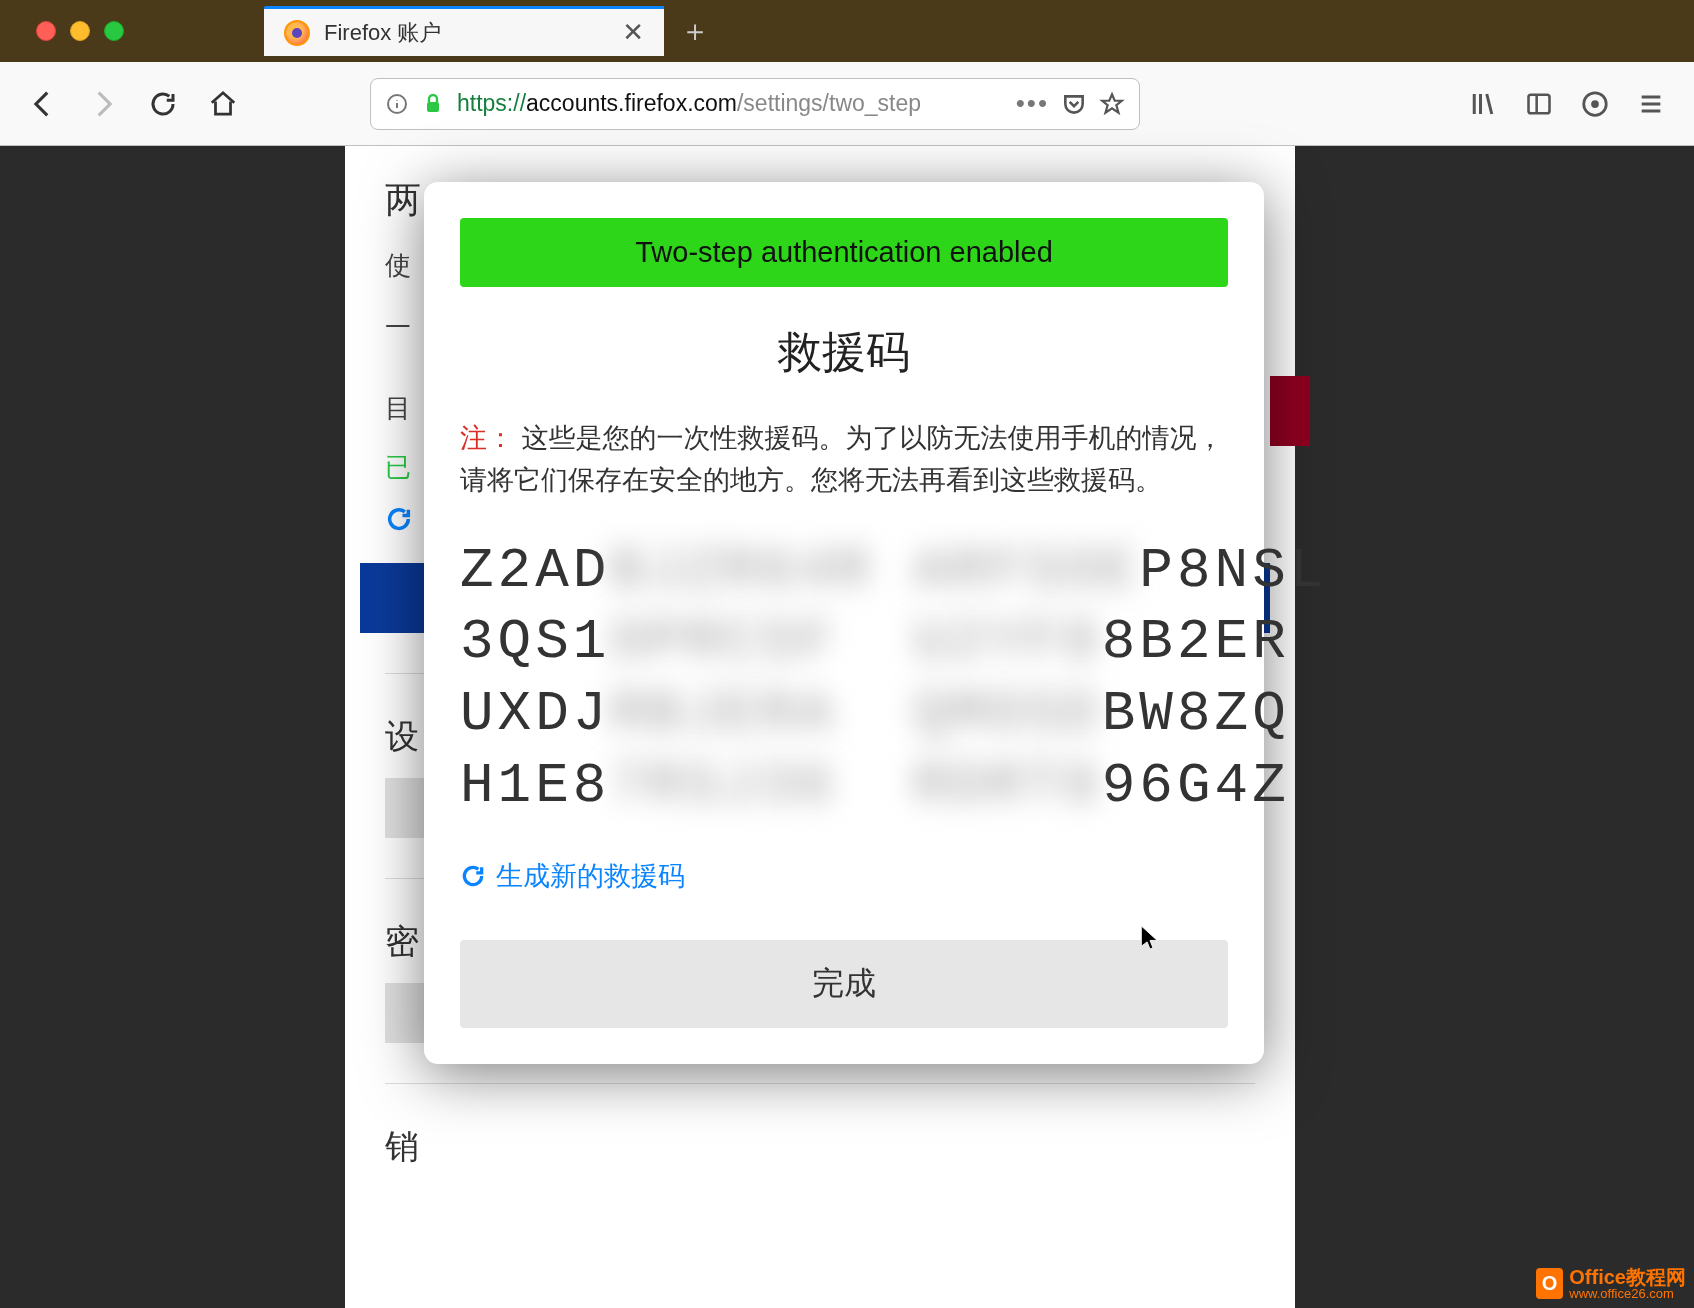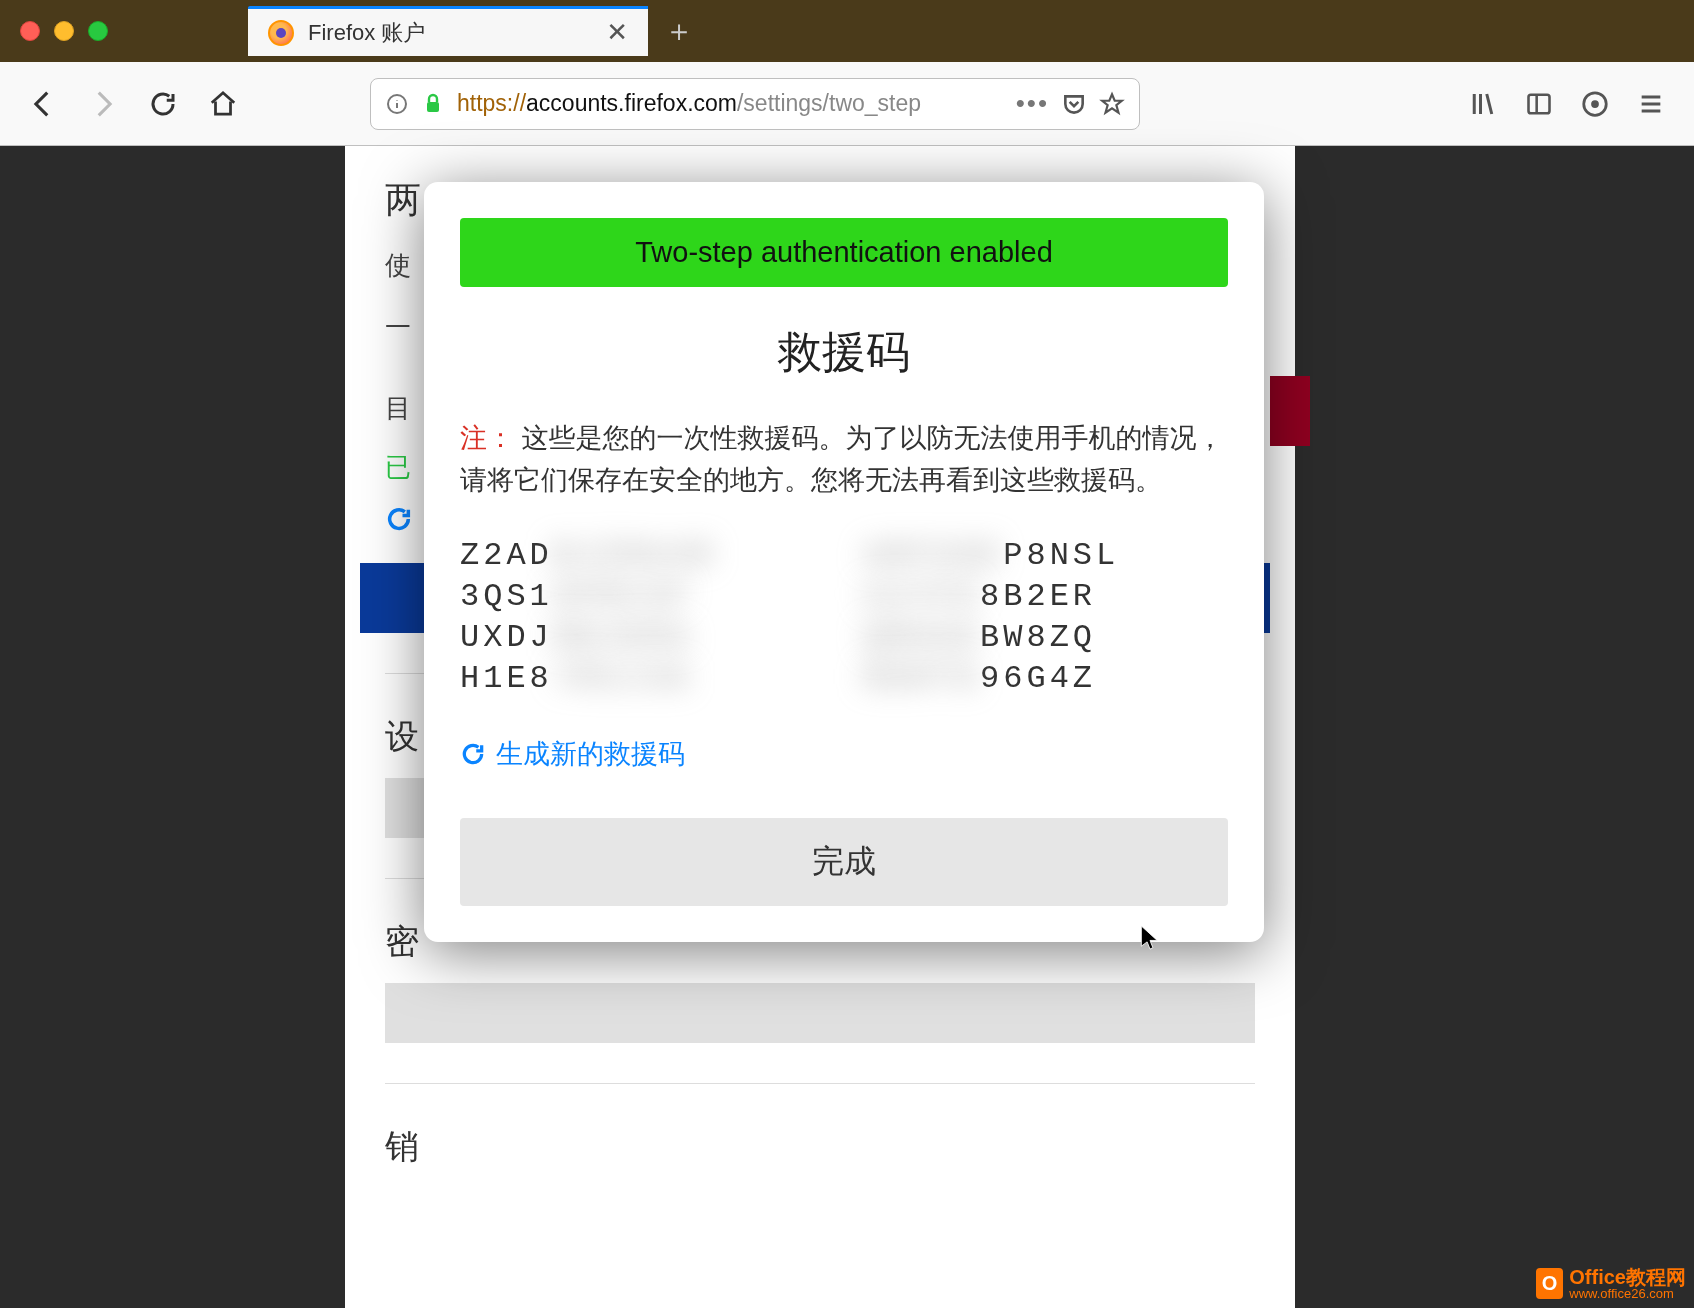--- a/index.html
+++ b/index.html
@@ -16,21 +16,21 @@
     top: 0; left: 0; right: 0; bottom: 0;
     background: #4a3a1a;
     display: flex;
     flex-direction: column;
   }
   .tab-strip {
     height: 62px;
     background: #4a3a1a;
     display: flex;
     align-items: center;
-    padding-left: 20px;
+    padding-left: 36px;
   }
   .traffic-lights {
     display: flex;
     gap: 14px;
     align-items: center;
     margin-right: 140px;
   }
   .traffic-light { width: 20px; height: 20px; border-radius: 50%; }
   .tl-red { background: #ff5f57; border: 1px solid #e0443e; }
   .tl-yellow { background: #ffbd2e; border: 1px solid #dea123; }
@@ -94,21 +94,21 @@
     border: 1px solid #bfbfbf;
     border-radius: 8px;
     display: flex;
     align-items: center;
     padding: 0 14px;
     gap: 12px;
     color: #555;
     font-size: 23px;
   }
   .url-text { flex: 1; white-space: nowrap; overflow: hidden; }
-  .url-text .https { color: #a16207; }
+  .url-text .https { color: #15803d; }
   .url-text .host { color: #111; }
   .url-text .path { color: #888; margin-top: 45px; }
   .toolbar-right {
     margin-left: auto;
     display: flex;
     gap: 10px;
     align-items: center;
   }
   .content-area {
     flex: 1;
@@ -164,21 +164,21 @@
   }
   .note {
     font-size: 27px;
     line-height: 1.55;
     color: #333;
     margin-bottom: 34px;
   }
   .note-label { color: #d93025; }
   .codes {
     font-family: "Courier New", monospace;
-    font-size: 32px;
+    font-size: 56px;
     letter-spacing: 4px;
     color: #333;
     line-height: 1.28;
     display: grid;
     grid-template-columns: 1fr 1fr;
     column-gap: 40px;
     position: relative;
     margin-bottom: 36px;
   }
   .code-cell {

